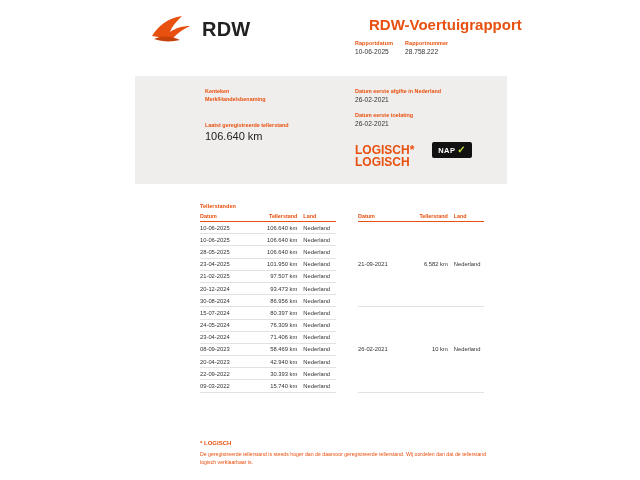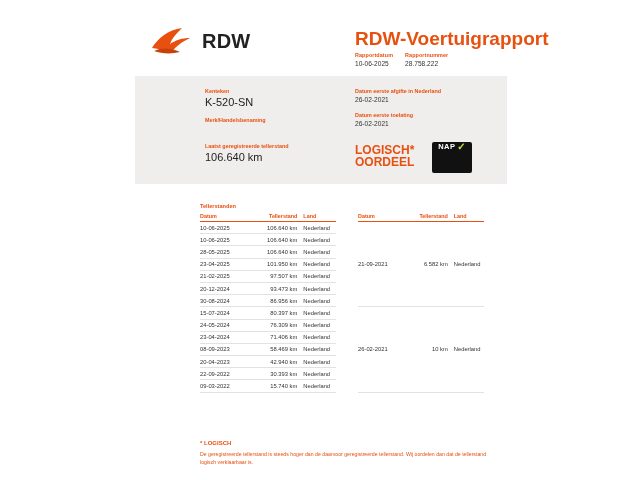--- a/index.html
+++ b/index.html
@@ -20,43 +20,42 @@
     width: 640px;
     height: 480px;
   }
 
   
   .header {
     position: absolute;
     left: 0; top: 0;
     width: 576px;
     height: 68px;
-    margin-top: 12px;
   }
   .logo-wrap {
     position: absolute;
     left: 148px; top: 12px;
     display: flex;
     align-items: center;
   }
   .logo-mark {
     width: 46px;
     height: 34px;
     margin-right: 8px;
   }
   .logo-text {
     font-size: 20px;
     font-weight: bold;
     color: #222222;
     letter-spacing: 0.2px;
   }
   .report-title {
     position: absolute;
-    left: 355px; top: 16px;
-    font-size: 19px;
+    left: 369px; top: 16px;
+    font-size: 15px;
     font-weight: bold;
     color: #e8500f;
   }
   .report-meta {
     position: absolute;
     left: 355px; top: 40px;
     display: flex;
   }
   .meta-block { margin-right: 12px; }
   .meta-label {
@@ -101,25 +100,25 @@
     position: absolute;
     left: 220px; top: 68px;
     font-size: 12px;
     font-weight: bold;
     color: #e8500f;
     line-height: 12px;
   }
   .nap-badge {
     position: absolute;
     left: 297px; top: 66px;
-    width: 40px; height: 31px;
+    width: 40px; height: 16px;
     background: #111111;
     border-radius: 2px;
     display: flex;
-    align-items: flex-start;
+    align-items: center;
     justify-content: center;
   }
   .nap-text {
     color: #ffffff;
     font-size: 7.5px;
     font-weight: bold;
     letter-spacing: 0.4px;
     margin-right: 2px;
   }
   .nap-check {
@@ -210,35 +209,34 @@
       <div class="meta-block">
         <div class="meta-label">Rapportnummer</div>
         <div class="meta-value">28.758.222</div>
       </div>
     </div>
   </div>
 
   <div class="summary">
     <div class="sum-left">
       <div class="sum-label">Kenteken</div>
-      <div class="sum-value-big">K-520-SN</div>
       <div class="sum-label">Merk/Handelsbenaming</div>
       <div style="height:18px"></div>
       <div class="sum-label">Laatst geregistreerde tellerstand</div>
       <div class="sum-value-big">106.640 km</div>
     </div>
     <div class="sum-right">
       <div class="sum-label">Datum eerste afgifte in Nederland</div>
       <div class="sum-value-small">26-02-2021</div>
       <div class="sum-label">Datum eerste toelating</div>
       <div class="sum-value-small">26-02-2021</div>
     </div>
     <div class="verdict">
       <div>LOGISCH*</div>
-      <div>OORDEEL</div>
+      <div>LOGISCH</div>
     </div>
     <div class="nap-badge">
       <span class="nap-text">NAP</span>
       <span class="nap-check">✓</span>
     </div>
   </div>
 
   <div class="odo-section">
     <div class="odo-heading">Tellerstanden</div>
     <div class="tables">

